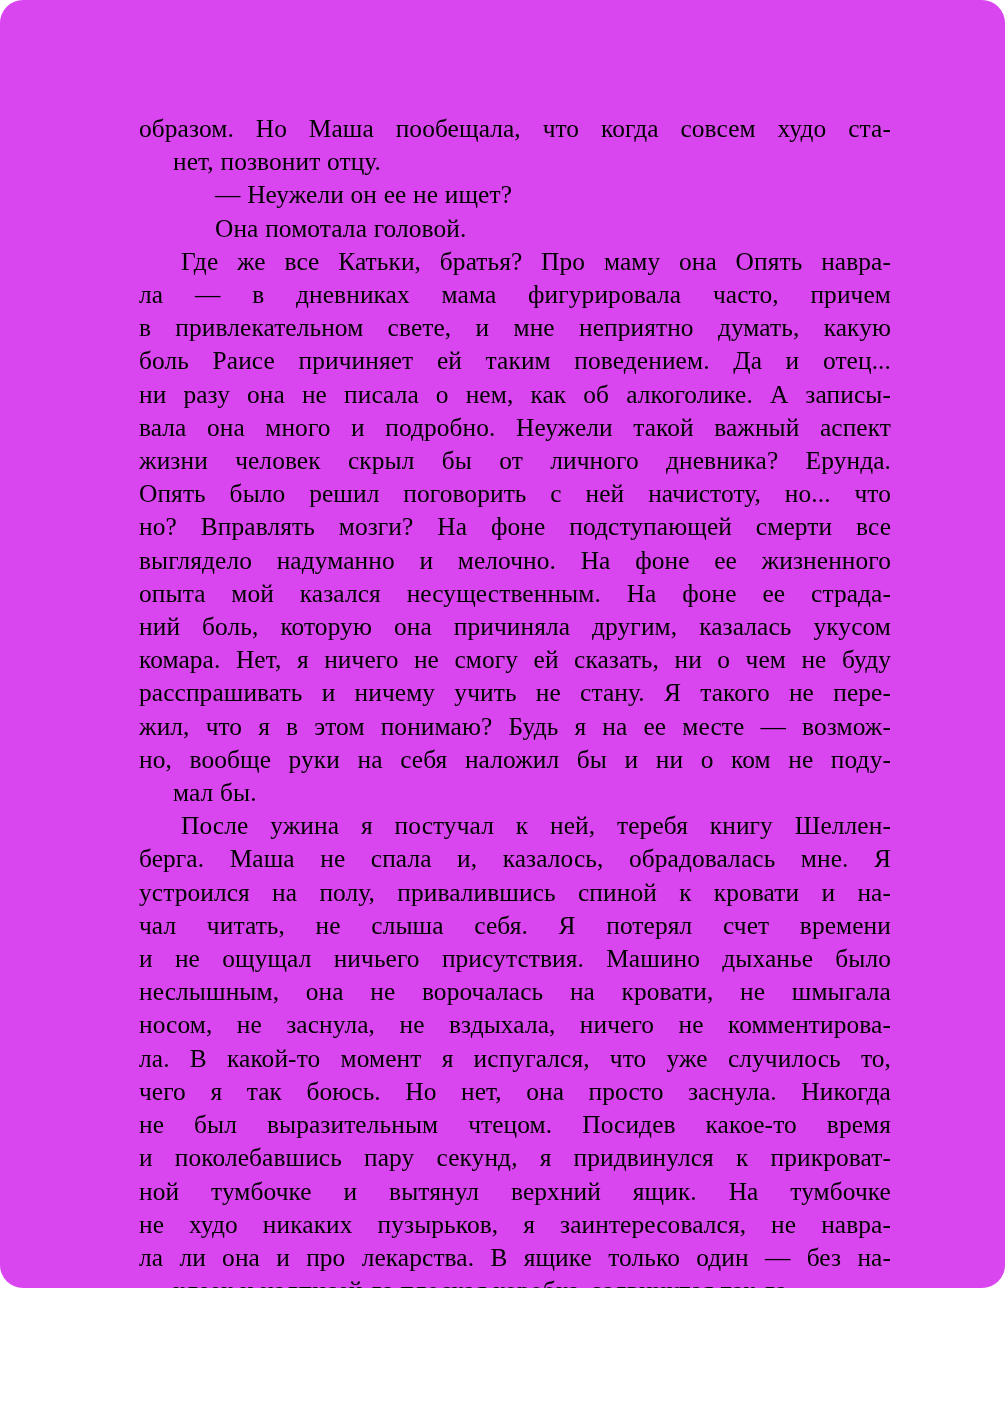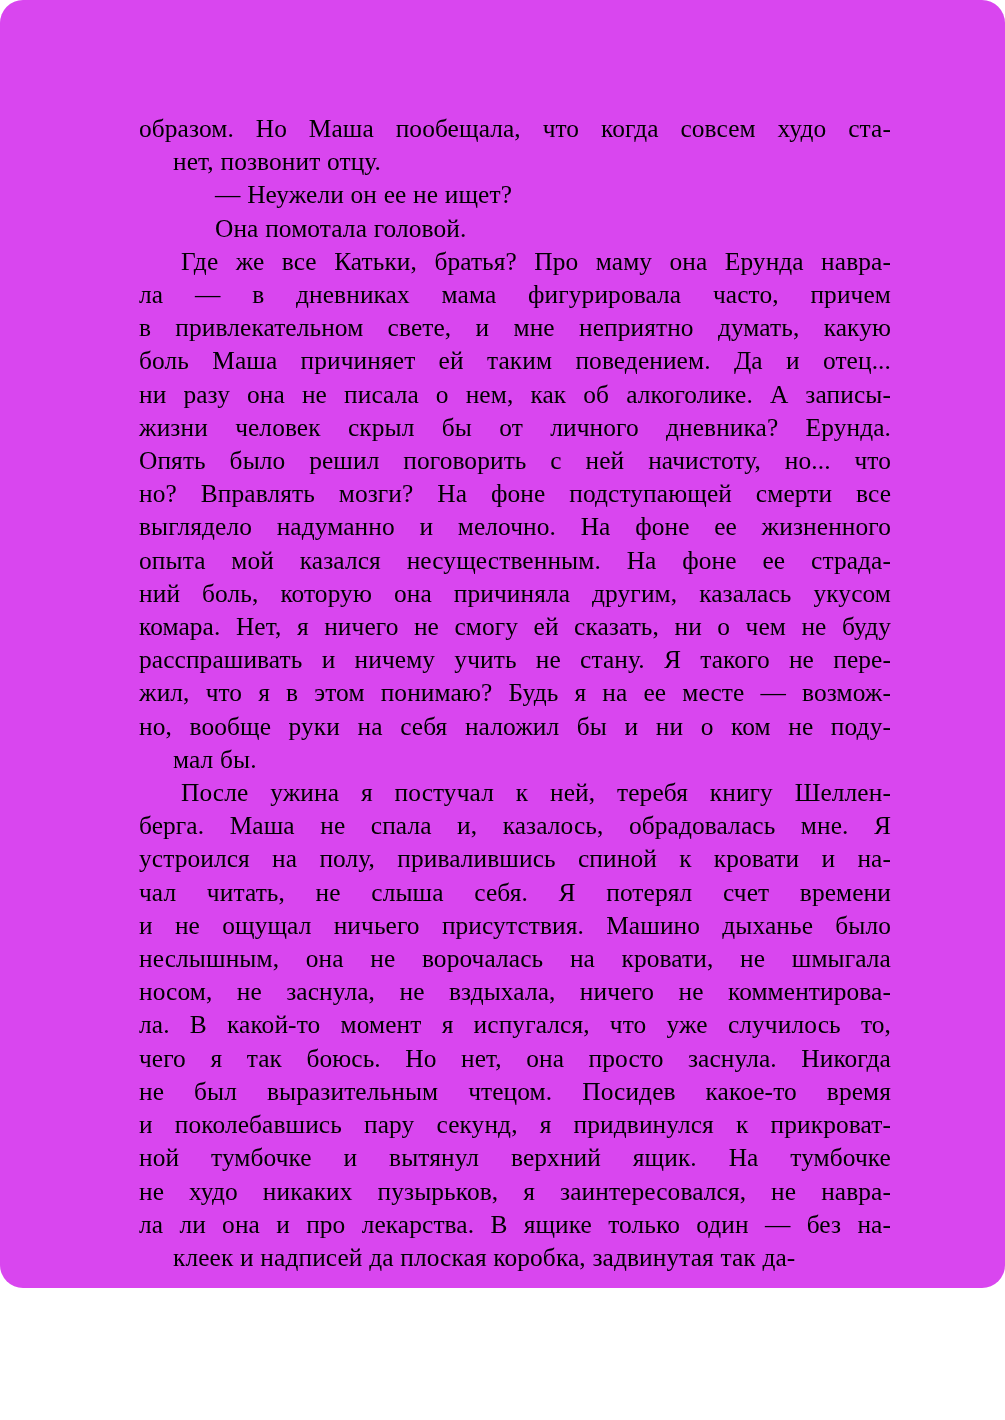--- a/index.html
+++ b/index.html
@@ -101,25 +101,26 @@
         <span class="line">образом. Но Маша пообещала, что когда совсем худо ста-</span>
         <span class="line last">нет, позвонит отцу.</span>
       </p>
       <p class="para">
         <span class="line last first-indent">— Неужели он ее не ищет?</span>
       </p>
       <p class="para">
         <span class="line last first-indent">Она помотала головой.</span>
       </p>
       <p class="para">
-        <span class="line first-indent">Где же все Катьки, братья? Про маму она Ерунда навра-</span>
+        <span class="line first-indent">Где же все Катьки, братья? Про маму она Опять навра-</span>
         <span class="line">ла — в дневниках мама фигурировала часто, причем</span>
         <span class="line">в привлекательном свете, и мне неприятно думать, какую</span>
-        <span class="line">боль Маша причиняет ей таким поведением. Да и отец...</span>
+        <span class="line">боль Раисе причиняет ей таким поведением. Да и отец...</span>
         <span class="line">ни разу она не писала о нем, как об алкоголике. А записы-</span>
+        <span class="line">вала она много и подробно. Неужели такой важный аспект</span>
         <span class="line">жизни человек скрыл бы от личного дневника? Ерунда.</span>
         <span class="line">Опять было решил поговорить с ней начистоту, но... что</span>
         <span class="line">но? Вправлять мозги? На фоне подступающей смерти все</span>
         <span class="line">выглядело надуманно и мелочно. На фоне ее жизненного</span>
         <span class="line">опыта мой казался несущественным. На фоне ее страда-</span>
         <span class="line">ний боль, которую она причиняла другим, казалась укусом</span>
         <span class="line">комара. Нет, я ничего не смогу ей сказать, ни о чем не буду</span>
         <span class="line">расспрашивать и ничему учить не стану. Я такого не пере-</span>
         <span class="line">жил, что я в этом понимаю? Будь я на ее месте — возмож-</span>
         <span class="line">но, вообще руки на себя наложил бы и ни о ком не поду-</span>

